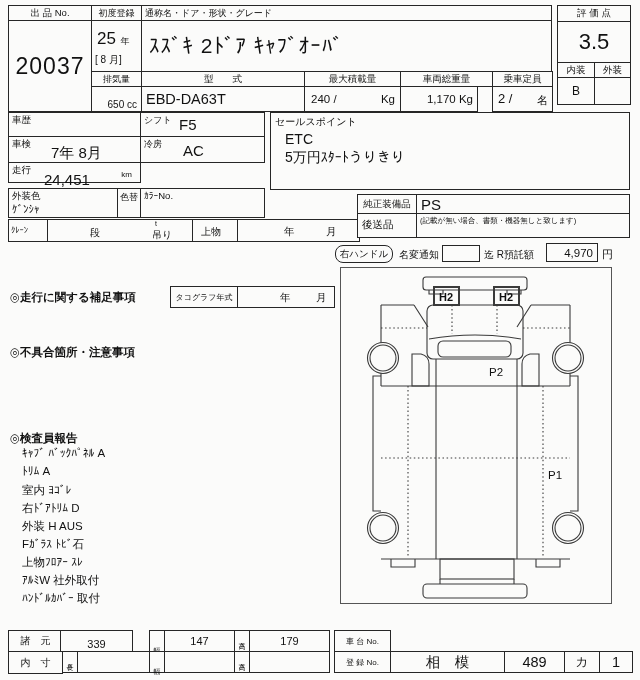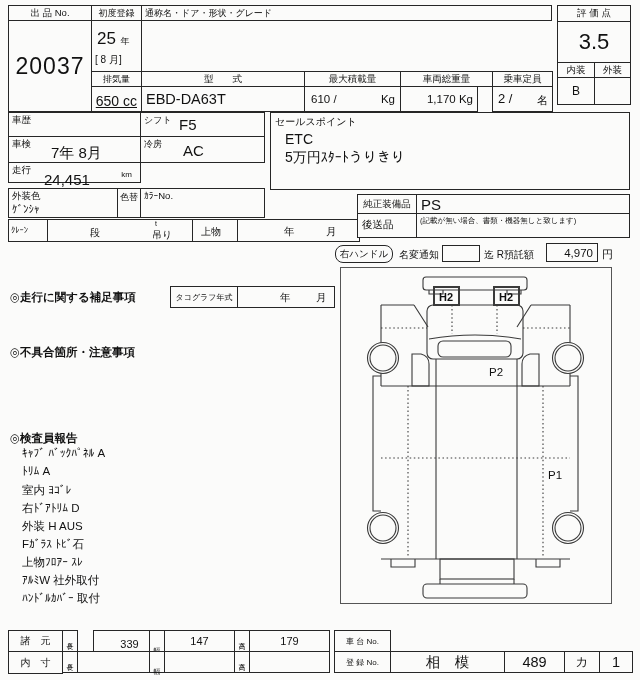--- a/index.html
+++ b/index.html
@@ -32,40 +32,43 @@
       <span style="font-size:9px;">初度登録</span>
     </div>
   <div class="cell" style="left:91px;top:20px;width:51px;height:52px;">
     <div style="position:absolute;top:8px;left:5px;white-space:nowrap;"><span style="font-size:17px;">25</span> <span style="font-size:9px;">年</span></div>
     <div style="position:absolute;top:32px;left:3px;font-size:10px;white-space:nowrap;">[ 8 月]</div>
   </div>
 
   <div class="cell" style="left:141px;top:5px;width:411px;height:16px;">
       <span class="corner" style="font-size:9px;">通称名・ドア・形状・グレード</span>
     </div>
+  <div class="cell" style="left:141px;top:20px;width:411px;height:52px;">
+      <span style="position:absolute;left:7px;top:13px;font-size:21px;white-space:nowrap;letter-spacing:1px;">ｽｽﾞｷ 2ﾄﾞｱ ｷｬﾌﾞｵｰﾊﾞ</span>
+    </div>
 
   <div class="cell ctr" style="left:91px;top:71px;width:51px;height:16px;">
       <span style="font-size:9px;">排気量</span>
     </div>
   <div class="cell" style="left:91px;top:86px;width:51px;height:26px;">
-      <span style="position:absolute;right:4px;top:6px;font-size:14px;text-decoration:underline;">650 cc</span>
+      <span style="position:absolute;right:4px;top:12px;font-size:10px;">650 cc</span>
     </div>
 
   <div class="cell ctr" style="left:141px;top:71px;width:164px;height:16px;">
       <span class="lbl">型　　式</span>
     </div>
   <div class="cell" style="left:141px;top:86px;width:164px;height:26px;">
       <span style="position:absolute;left:4px;top:4px;font-size:14.5px;">EBD-DA63T</span>
     </div>
 
   <div class="cell ctr" style="left:304px;top:71px;width:97px;height:16px;">
       <span class="lbl">最大積載量</span>
     </div>
   <div class="cell" style="left:304px;top:86px;width:97px;height:26px;">
-    <span style="position:absolute;left:6px;top:6px;font-size:11.5px;">610 /</span>
+    <span style="position:absolute;left:6px;top:6px;font-size:11.5px;">240 /</span>
     <span style="position:absolute;right:5px;top:6px;font-size:11.5px;">Kg</span>
   </div>
 
   <div class="cell ctr" style="left:400px;top:71px;width:93px;height:16px;">
       <span class="lbl">車両総重量</span>
     </div>
   <div class="cell" style="left:400px;top:86px;width:78px;height:26px;">
       <span style="position:absolute;right:4px;top:6px;font-size:11.5px;">1,170 Kg</span>
     </div>
 
@@ -253,21 +256,21 @@
       <text x="207" y="211" font-size="11.5" fill="#111">P1</text>
     </svg>
   </div>
 
   <div class="cell ctr" style="left:8px;top:630px;width:55px;height:22px;">
       <span style="font-size:10px;">諸　元</span>
     </div>
   <div class="cell ctr" style="left:62px;top:630px;width:16px;height:22px;">
       <span class="vert">長さ</span>
     </div>
-  <div class="cell ctr" style="left:93px;top:630px;width:73px;height:28px;">
+  <div class="cell ctr" style="left:60px;top:630px;width:73px;height:28px;">
       <span style="font-size:11px;">339</span>
     </div>
   <div class="cell ctr" style="left:149px;top:630px;width:16px;height:22px;">
       <span class="vert">幅</span>
     </div>
   <div class="cell ctr" style="left:164px;top:630px;width:71px;height:22px;">
       <span style="font-size:11px;">147</span>
     </div>
   <div class="cell ctr" style="left:234px;top:630px;width:16px;height:22px;">
       <span class="vert">高さ</span>

